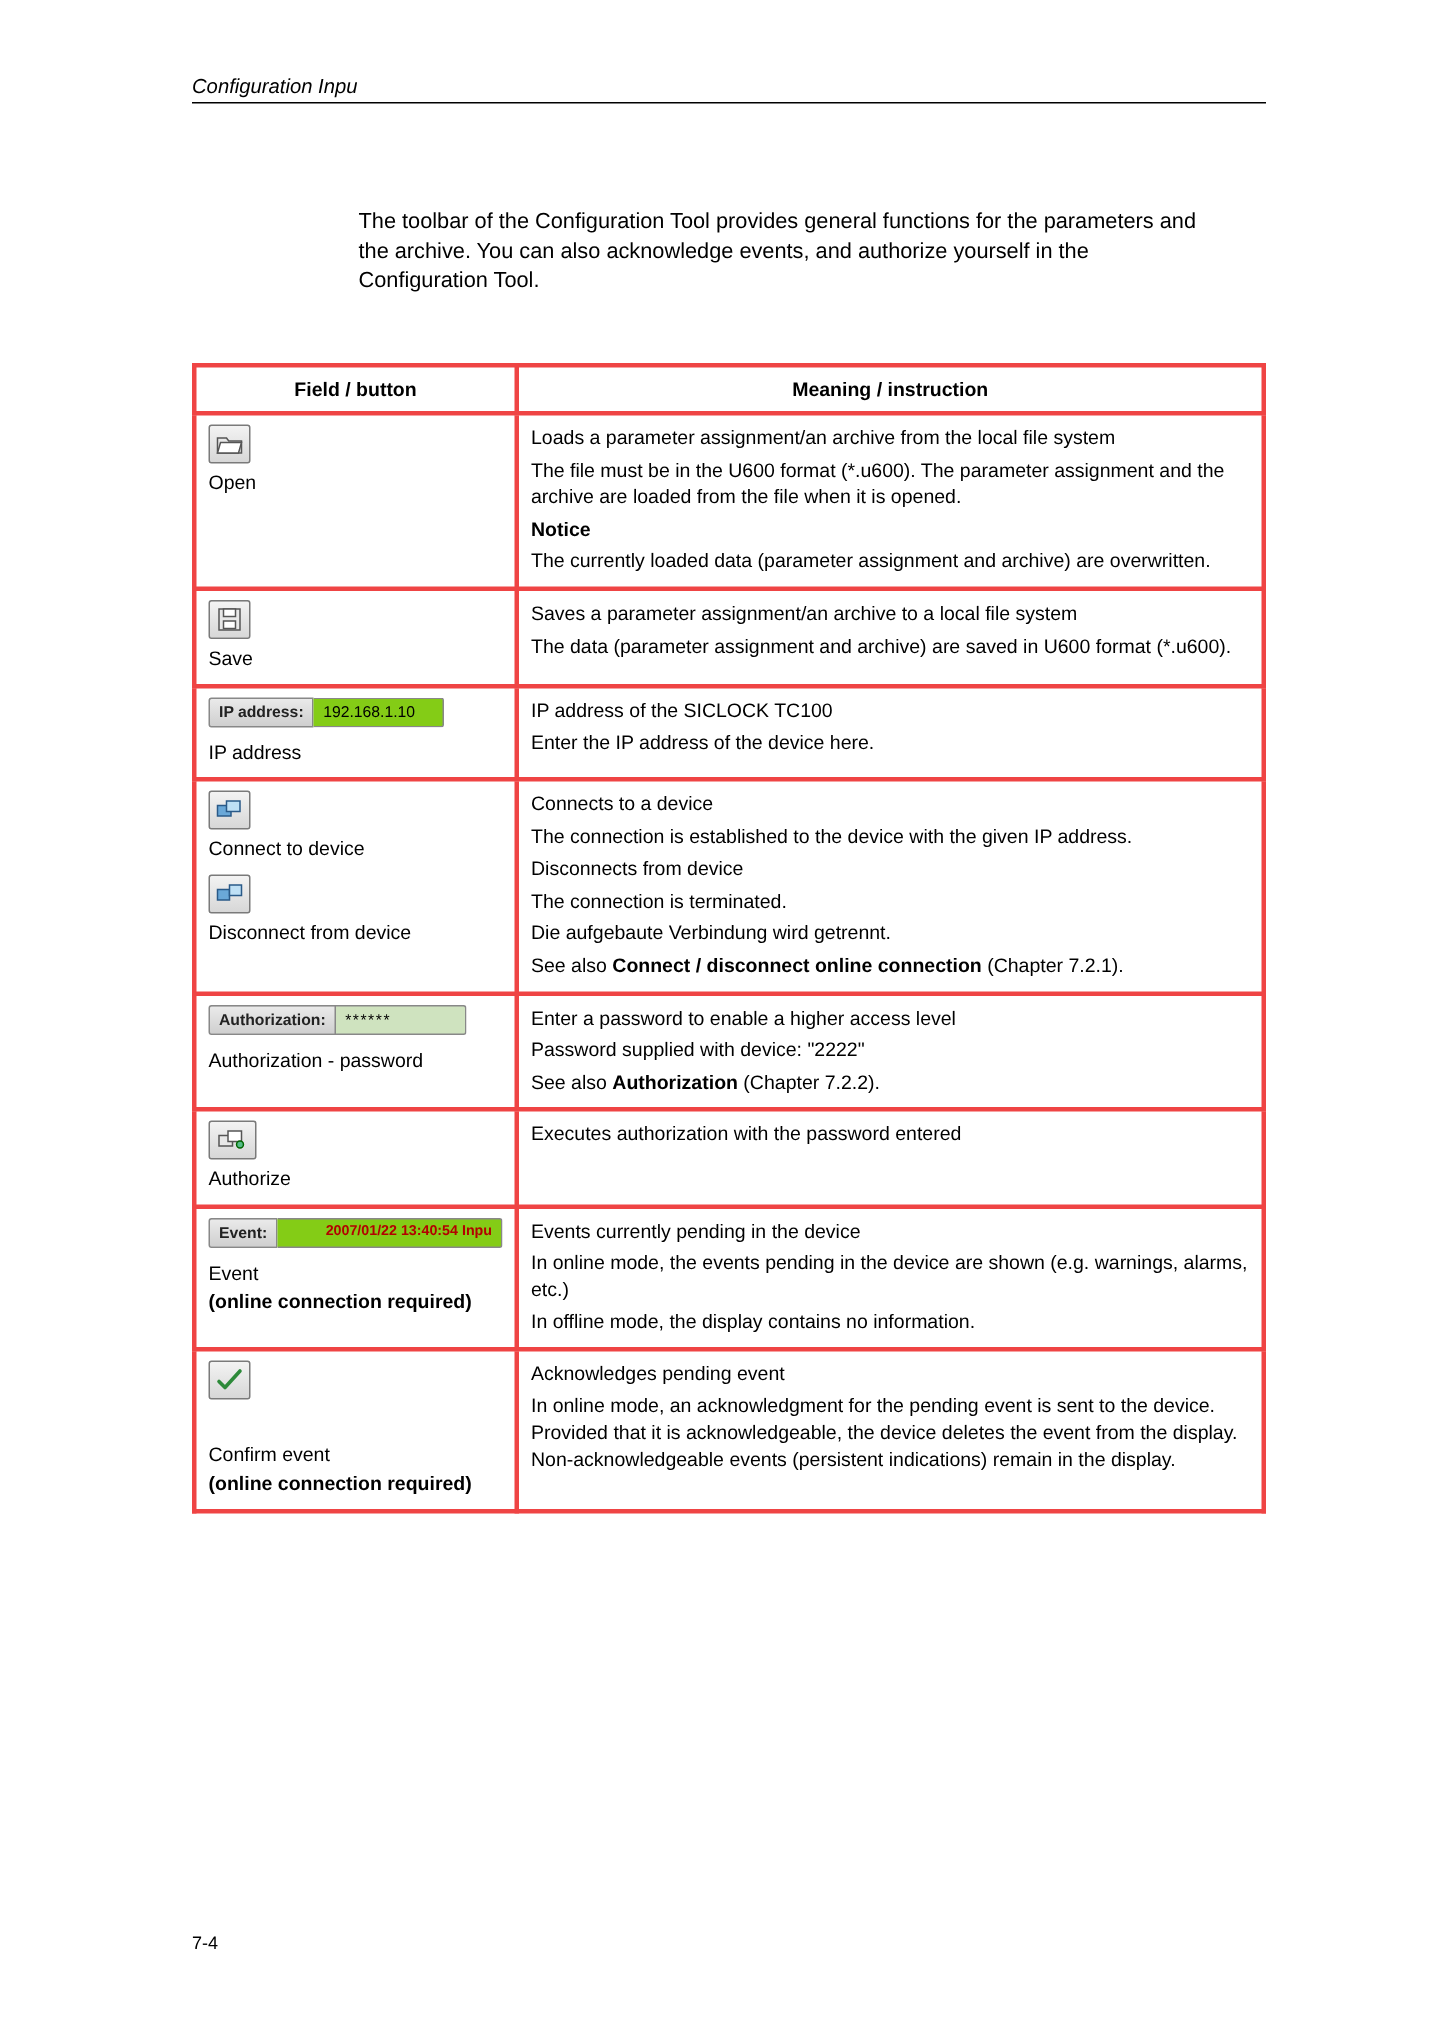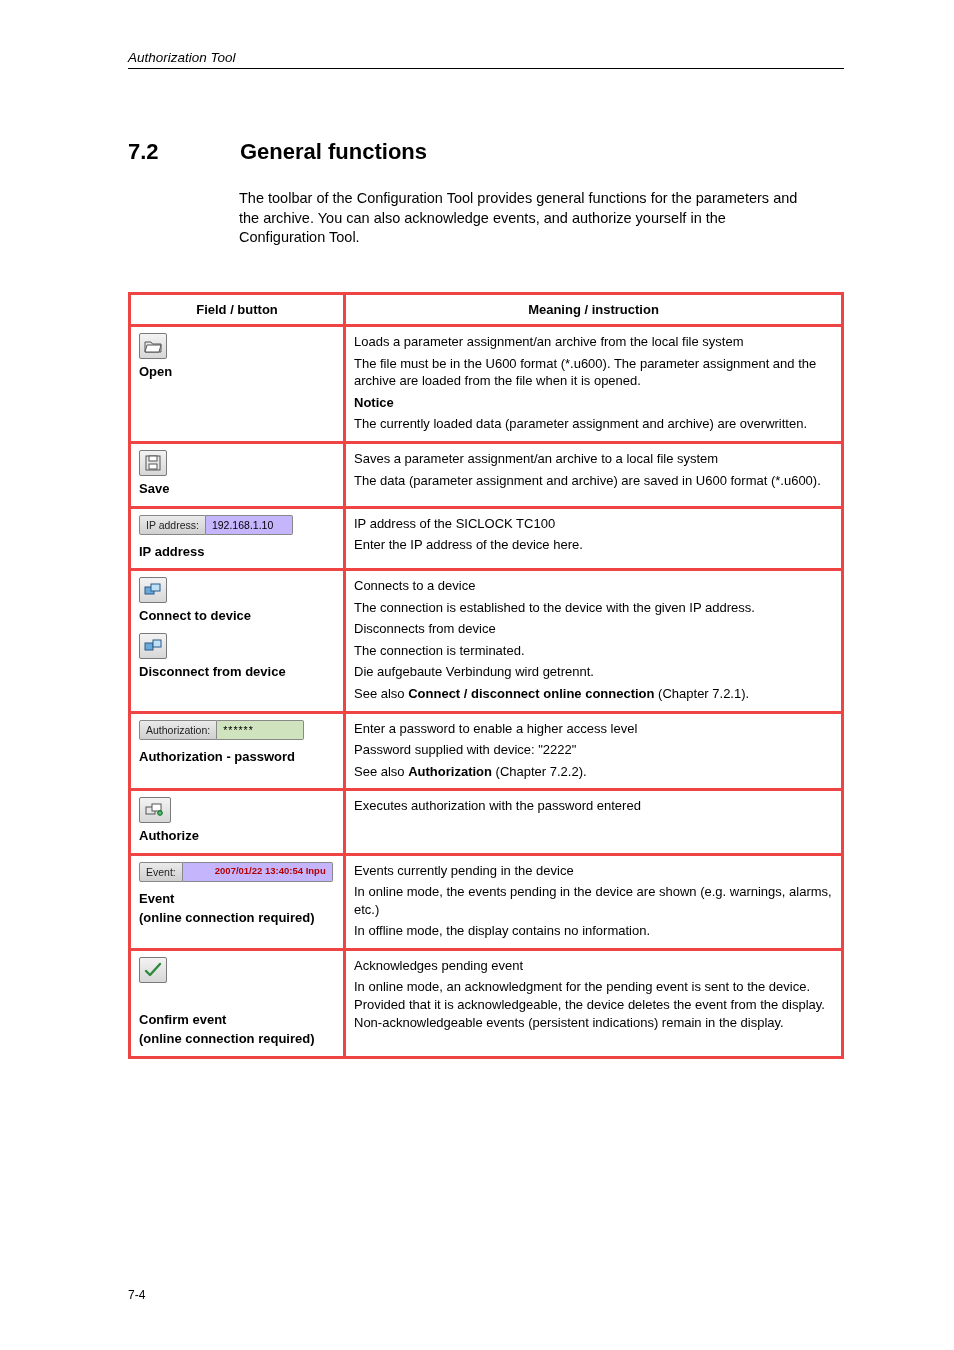--- a/index.html
+++ b/index.html
@@ -59,21 +59,21 @@
     text-align: left;
   }
   table.main th {
     font-weight: bold;
     text-align: center;
     padding: 6px 4px;
   }
   table.main td.fcol {
     width: 196px;
   }
-  .row-label { font-weight: bold; margin-top:4px; }
+  .row-label { font-weight: normal; margin-top:4px; }
   .row-label2 { font-weight: bold; margin-top:2px; }
   .mean p { margin: 0 0 4px 0; }
   .mean p:last-child { margin-bottom: 0; }
   .notice { font-weight: bold; margin-top:6px; margin-bottom:2px;}
   .icon-box {
     width: 26px; height: 24px;
     background: linear-gradient(#f3f3f3,#d7d7d7);
     border: 1px solid #7a7a7a;
     border-radius: 2px;
     display: flex;
@@ -86,23 +86,24 @@
     align-items: stretch;
     font-size: 10.5px;
     margin-bottom: 4px;
   }
   .mini-field .lab {
     background: linear-gradient(#eaeaea,#cfcfcf);
     border: 1px solid #888;
     padding: 2px 6px;
     border-radius: 2px 0 0 2px;
     color:#222;
+    font-weight:bold;
   }
   .mini-field .val {
-    background: #c4b5fd;
+    background: #84cc16;
     border: 1px solid #888;
     border-left: none;
     padding: 2px 6px;
     border-radius: 0 2px 2px 0;
     min-width: 74px;
   }
   .mini-field .val.red { color:#b30000; font-weight:bold; font-size:9.5px;padding-left:32px;}
   .mini-field .val.star { letter-spacing:1px; }
   .foot {
     position: absolute;
@@ -113,26 +114,23 @@
     justify-content: space-between;
     font-size: 12px;
   }
   .foot .right { text-align: right; }
   sup { font-size: 0.7em; }
 </style>
 </head>
 <body>
 
 <div class="page">
-  <div class="running-head">Authorization Tool</div>
+  <div class="running-head">Configuration Inpu</div>
   <hr class="running-rule">
 
-  <h1 class="section">
-    <span class="secnum">7.2</span><span>General functions</span>
-  </h1>
 
   <p class="intro">The toolbar of the Configuration Tool provides general functions for the parameters and the archive. You can also acknowledge events, and authorize yourself in the Configuration Tool.</p>
 
 
   <table class="main">
     <thead>
       <tr>
         <th class="fcol">Field / button</th>
         <th>Meaning / instruction</th>
       </tr>

